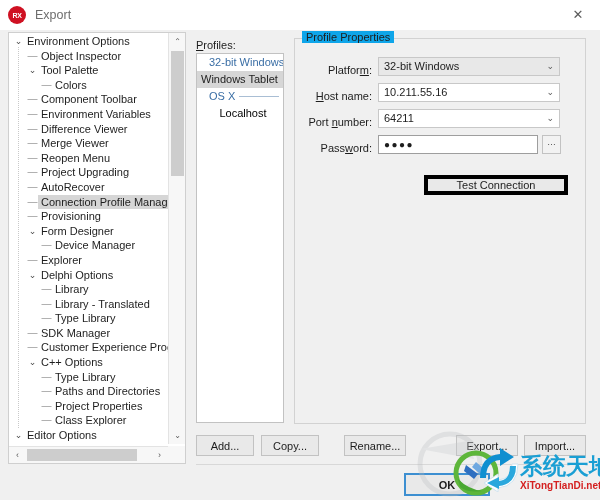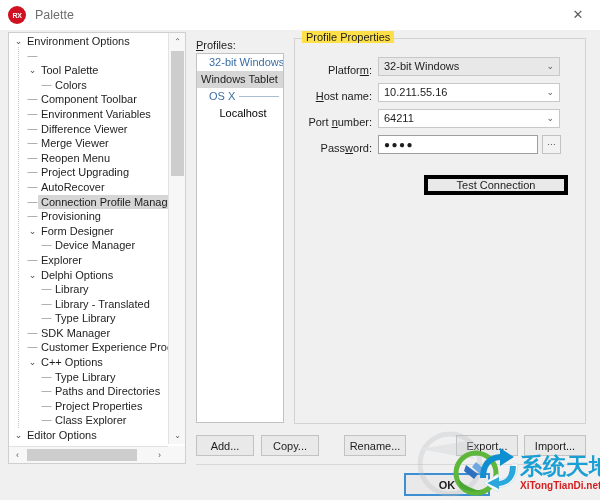--- a/index.html
+++ b/index.html
@@ -226,21 +226,21 @@
   .props-group {
     position: absolute;
     left: 294px; top: 8px;
     width: 292px; height: 386px;
     border: 1px solid #d2d2d2;
     box-sizing: border-box;
   }
   .props-legend {
     position: absolute;
     left: 302px; top: 1px;
-    background: #fde047;
+    background: #0ea5e9;
     padding: 0 4px;
     font-size: 11px;
     color: #1d1d1d;
     z-index: 2;
     text-align: right;
   }
 
   .field-row {
     position: absolute;
     left: 300px;
@@ -412,36 +412,37 @@
 </style>
 </head>
 <body>
 
 <div id="app">
 
   <div class="titlebar">
     <div class="app-icon">
       <span>RX</span>
     </div>
-    <div class="title-text">Palette</div>
+    <div class="title-text">Export</div>
     <div class="close-btn">✕</div>
   </div>
 
   <div class="body-area">
 
     <div class="tree-panel">
       <div class="tree-scrollview">
         <div class="guide" style="left:9px; top:14px; height:382px;"></div>
         <div class="tree-list" id="tree-list">
             <div class="tnode ind0">
               <span class="chev">⌄</span>
               <span class="lbl">Environment Options</span>
             </div>
             <div class="tnode ind1">
               <span class="dash">—</span>
+              <span class="lbl">Object Inspector</span>
             </div>
             <div class="tnode ind1">
               <span class="chev">⌄</span>
               <span class="lbl">Tool Palette</span>
             </div>
             <div class="tnode ind2">
               <span class="dash">—</span>
               <span class="lbl">Colors</span>
             </div>
             <div class="tnode ind1">

